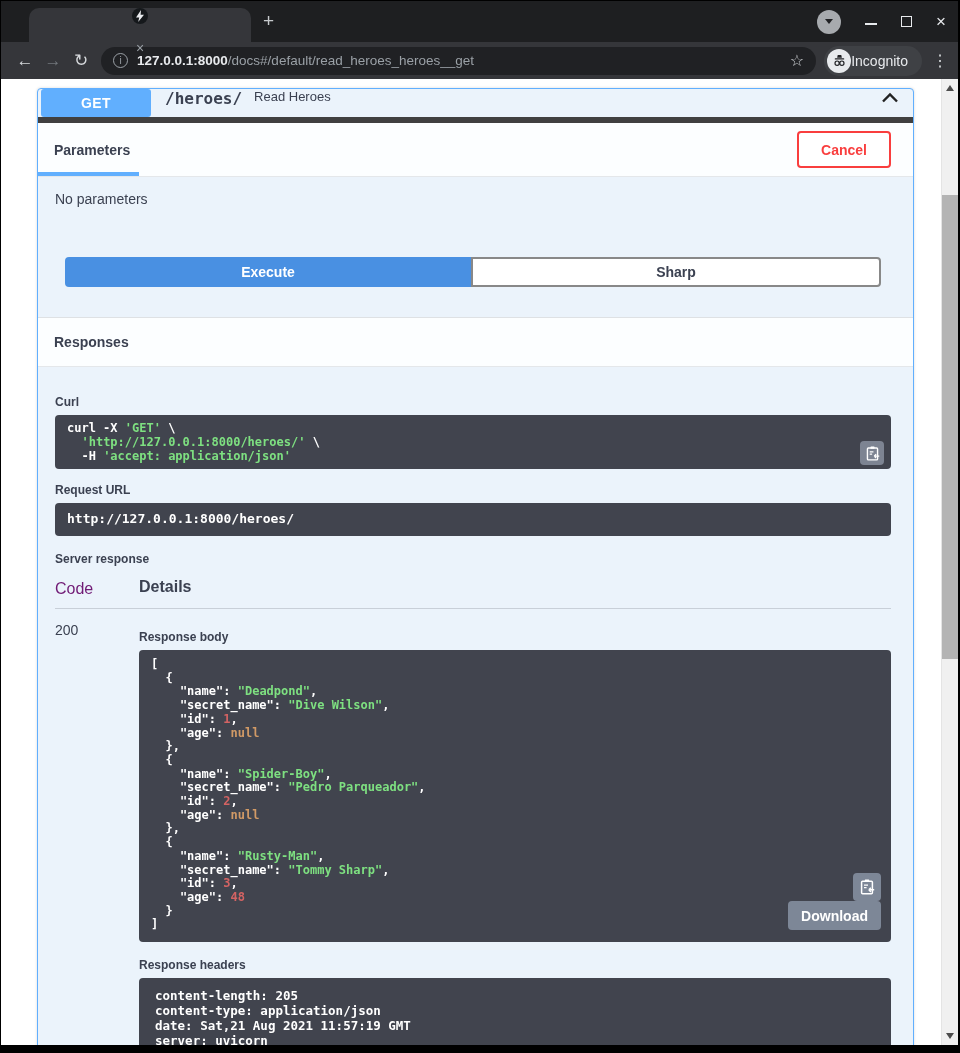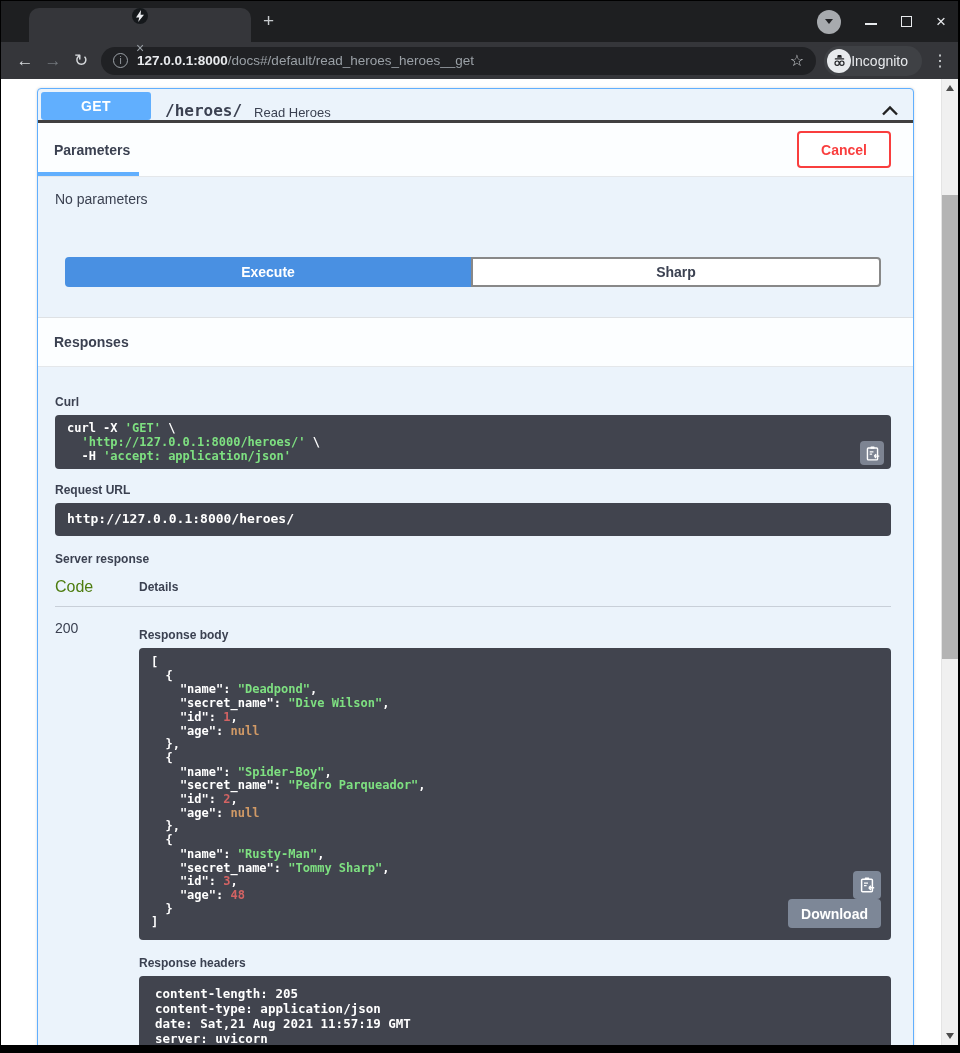--- a/index.html
+++ b/index.html
@@ -46,22 +46,22 @@
                   display:flex; align-items:center; justify-content:center; }
   .incog-label { font-size:14px; color:#e8eaed; }
   .menu-dots { font-size:16px; color:#d6d9dc; margin-left:10px; flex:none; }
 
   
   .page { flex:1; background:#fff; position:relative; overflow:hidden;
           color:#3b4151; }
 
   .opblock { position:absolute; left:36px; top:9px; width:877px; border:1px solid #61affe;
              border-radius:4px; background:#ebf3fb; box-shadow:0 0 3px rgba(0,0,0,.15); }
-  .summary { display:flex; align-items:flex-end; height:34px; padding:0 14px 0 3px;
-             border-bottom:3px solid #404040; }
+  .summary { display:flex; align-items:flex-start; height:34px; padding:0 14px 0 3px;
+             border-bottom:6px solid #404040; }
   .method { width:110px; height:28px; background:#61affe; border:none; border-radius:3px;
             color:#fff; font-weight:bold; font-size:14px; letter-spacing:.4px;
             font-family:"Liberation Sans", sans-serif; }
   .path { font-family:"DejaVu Sans Mono", monospace; font-weight:bold; font-size:16px;
           color:#3b4151; margin-left:14px; }
   .summary-desc { font-size:13px; color:#3b4151; margin-left:12px; flex:1; }
 
   .sec-header { background:rgba(255,255,255,.85); height:54px; display:flex; align-items:center;
                 padding:0 22px 0 16px; position:relative;
                 border-bottom:1px solid rgba(59,65,81,.12); }
@@ -105,22 +105,22 @@
               background:#7d8492; border:none; border-radius:4px; display:flex;
               align-items:center; justify-content:center; }
   .dl-wrap { position:absolute; right:10px; bottom:12px; display:flex; align-items:flex-end;flex-direction:column; }
   .copy-btn2 { position:static; width:28px; height:28px; background:#7d8797; }
   .btn-download { height:29px; padding:0 13px; background:#7d8797; border:none; border-radius:4px;
                   color:#fff; font-weight:bold; font-size:14px;
                   font-family:"Liberation Sans", sans-serif; }
 
   .table-header { display:flex; margin-top:12px; padding-bottom:10px;
                   border-bottom:1px solid rgba(59,65,81,.2); align-items:flex-end; }
-  .col-code-h { width:84px; font-size:16px; color:#4d7c0f; }
-  .col-det-h { font-size:12px; font-weight:bold; color:#3b4151; padding-bottom:2px; }
+  .col-code-h { width:84px; font-size:16px; color:#701a75; }
+  .col-det-h { font-size:16px; font-weight:bold; color:#3b4151; padding-bottom:2px; }
   .resp-row { display:flex; padding-top:13px; }
   .row-code { width:84px; font-size:14px; color:#3b4151; }
   .row-details { flex:1; }
   .row-details .block-label { margin-top:8px; }
 
   
   .scrollbar { position:absolute; right:0; top:0; width:17px; height:100%;
                background:#f0f0f0; border-left:1px solid #e4e4e4; }
   .sb-up, .sb-down { position:absolute; left:4px; width:0; height:0;
                      border-left:4.5px solid transparent; border-right:4.5px solid transparent; }

